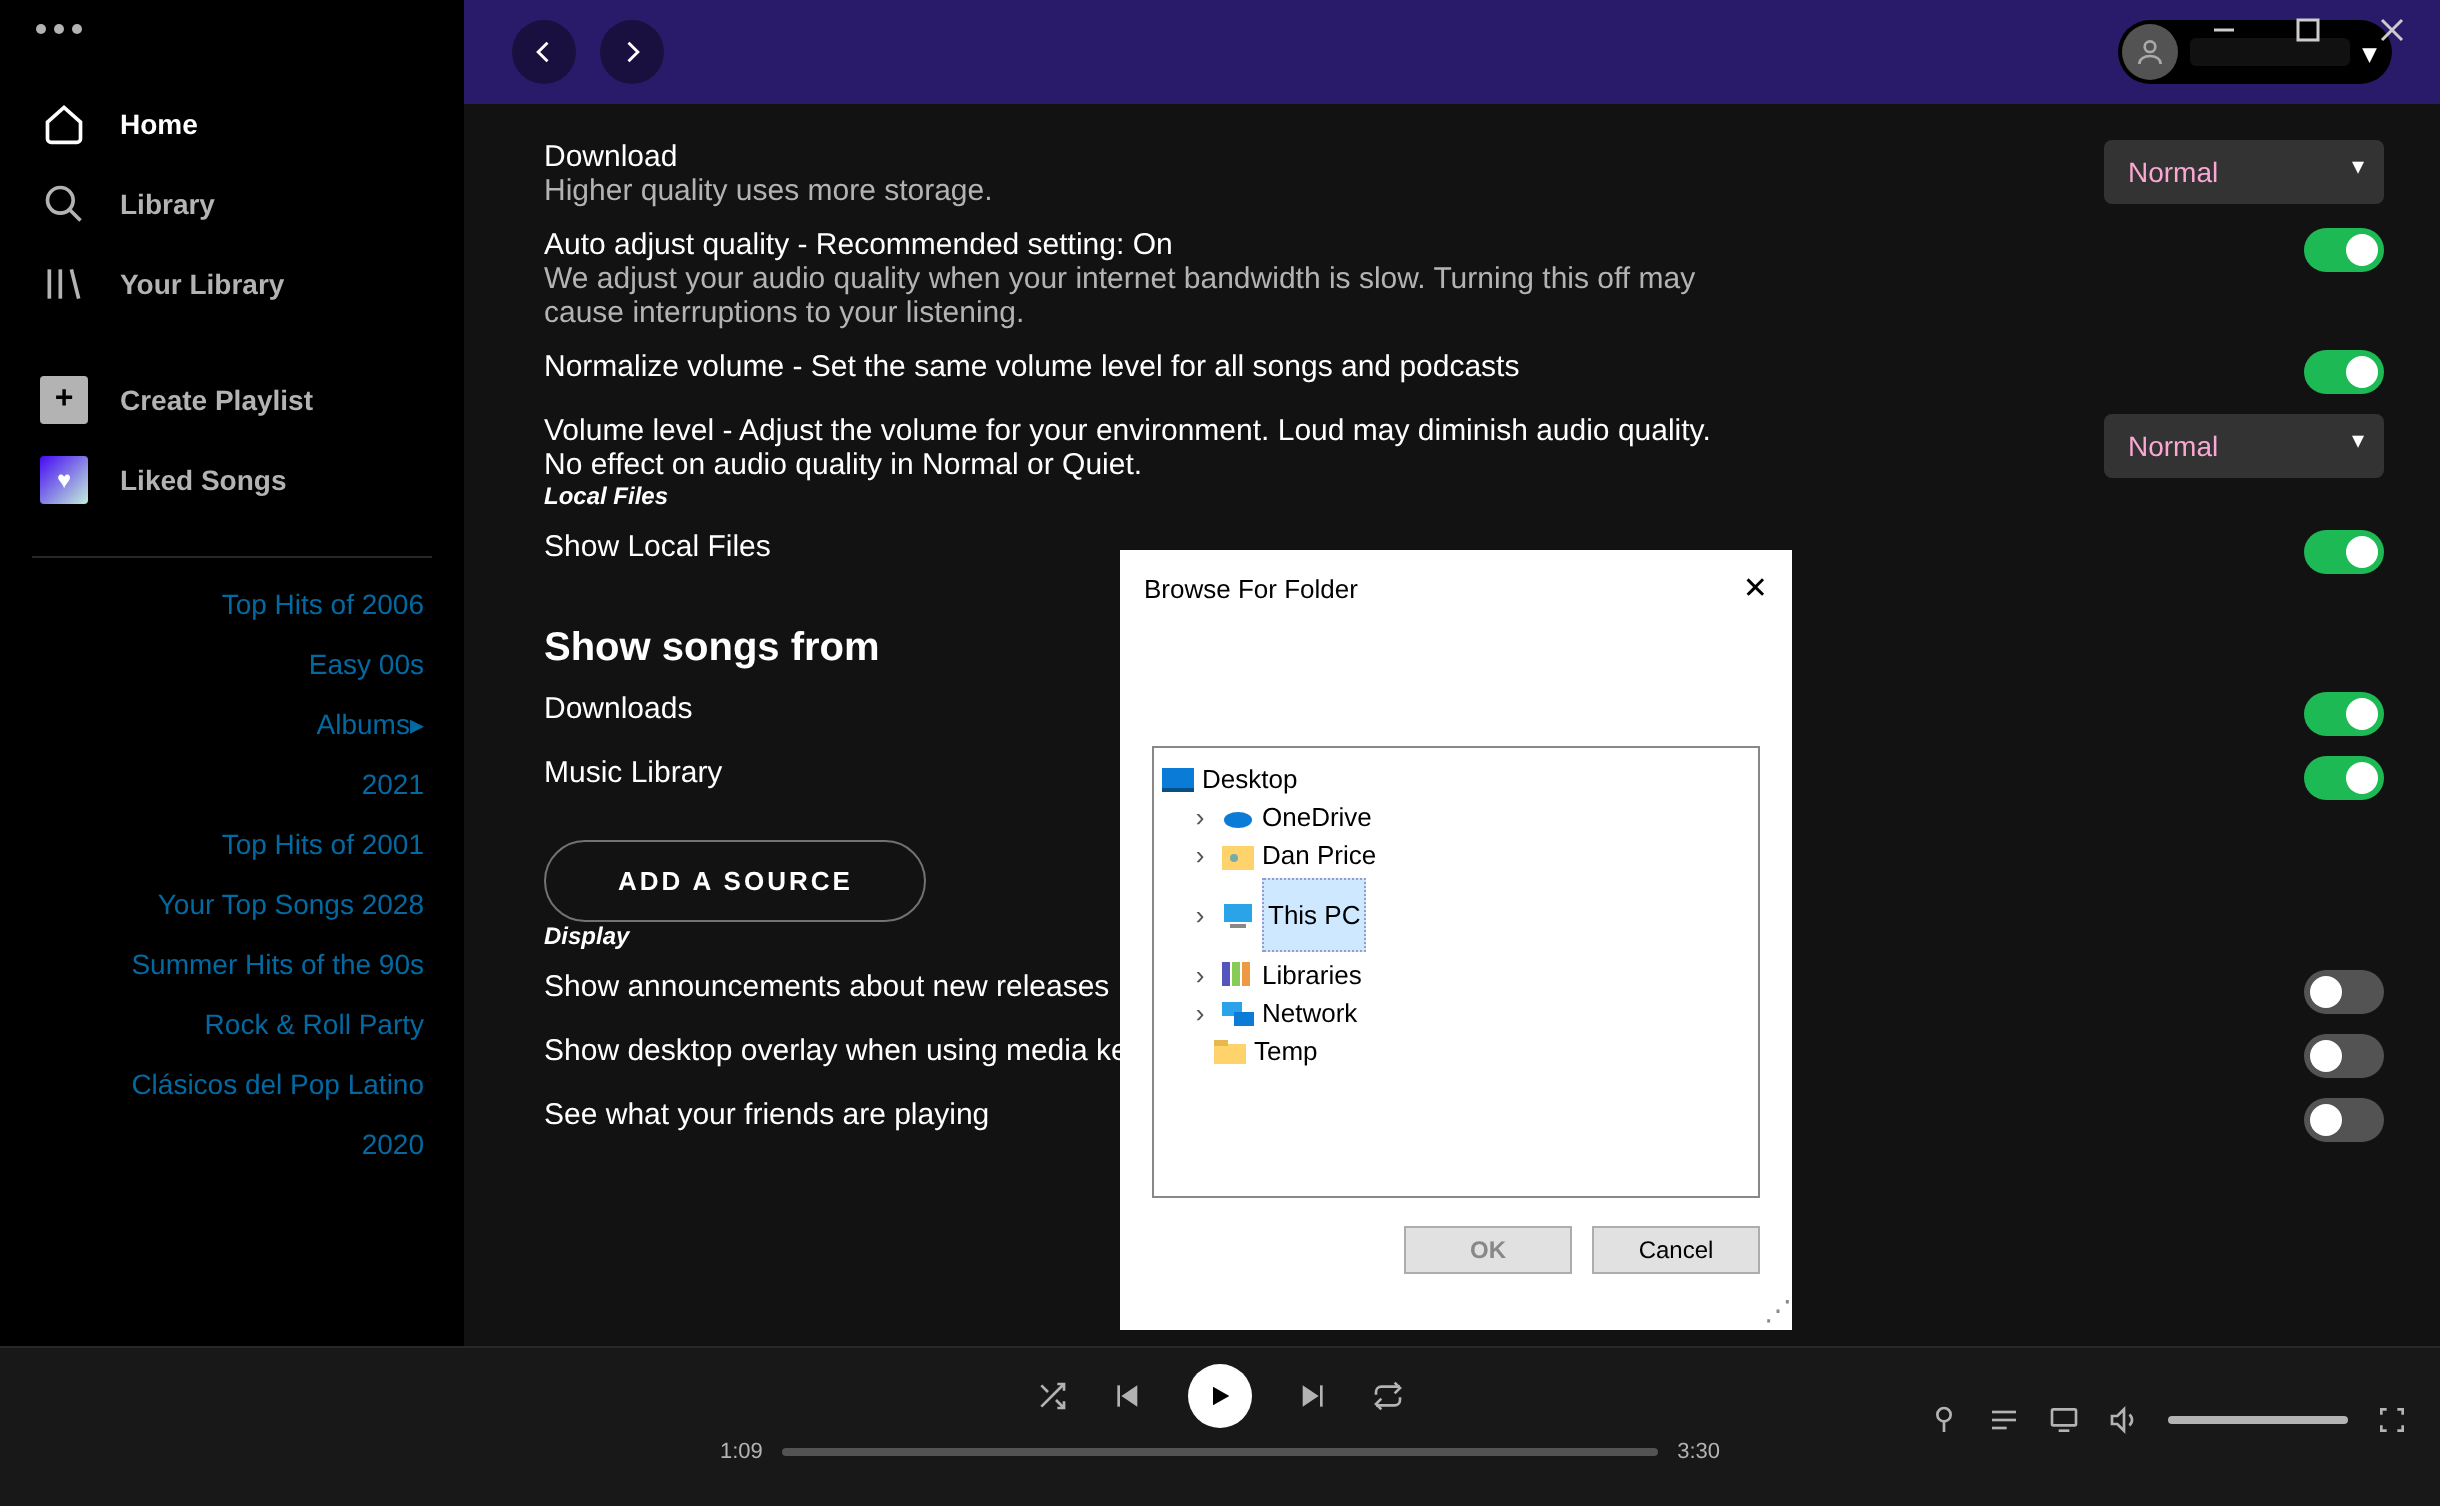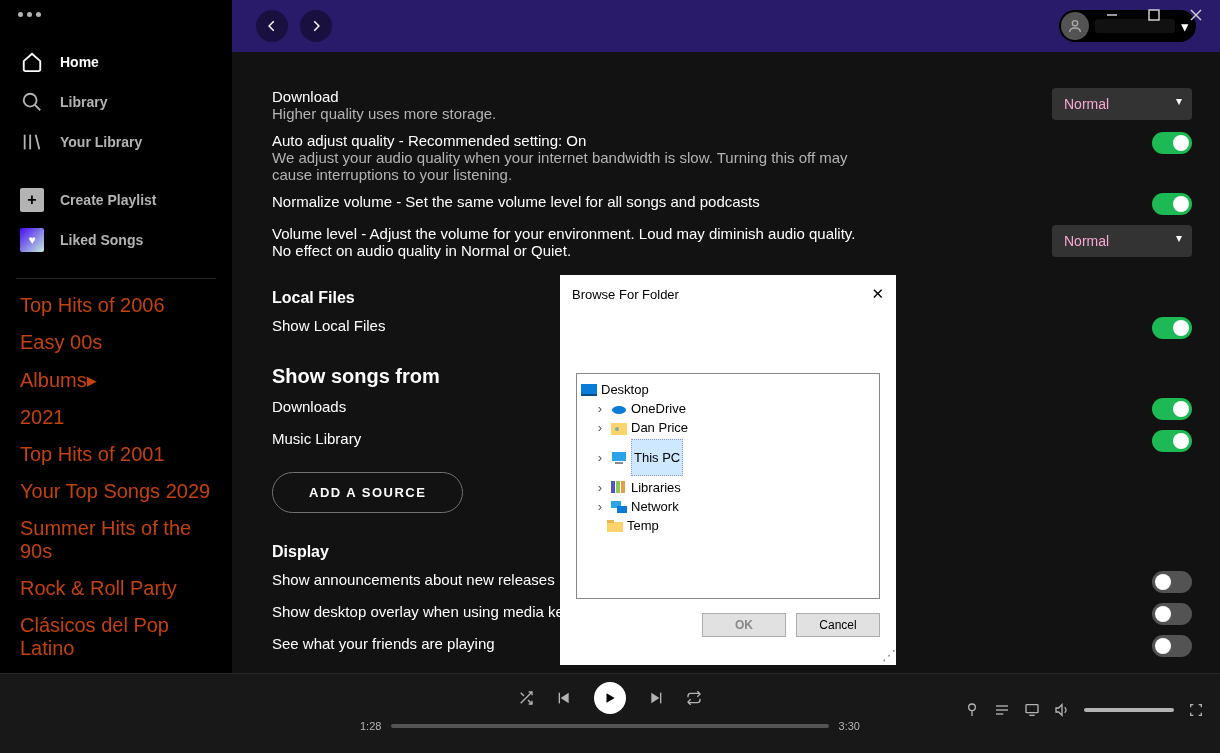--- a/index.html
+++ b/index.html
@@ -12,36 +12,36 @@
 .nav-main { padding: 12px 8px 10px 8px; }
 .nav-item { display:flex; align-items:center; gap:16px; padding:8px 12px; color:#b3b3b3; font-size:14px; font-weight:700; cursor:pointer;}
 .nav-item.active { color:#fff; }
 .nav-item .ico { width:24px; height:24px; display:flex; align-items:center; justify-content:center;}
 .sq { width:24px; height:24px; background:#b3b3b3; display:flex; align-items:center; justify-content:center; color:#000; font-size:16px; font-weight:700; border-radius:2px;}
 .sq.liked { background: linear-gradient(135deg,#450af5,#c4efd9); color:#fff; font-size:12px;}
 .divider { height:1px; background:#282828; margin:8px 16px;}
 .playlists { flex:1; overflow-y:auto; padding: 0 8px 8px 8px;}
 .playlists::-webkit-scrollbar{width:12px;}
 .playlists::-webkit-scrollbar-thumb{background:#4d4d4d;}
-.pl-item { padding:7px 12px; color:#c2410c; font-size:20px; cursor:pointer; display:flex; justify-content:flex-start; align-items:center;}
+.pl-item { padding:7px 12px; color:#0369a1; font-size:14px; cursor:pointer; display:flex; justify-content:flex-end; align-items:center;}
 .main { position:absolute; top:0; left:232px; right:0; bottom:80px; background:#121212; display:flex; flex-direction:column;}
 .topbar { height:52px; background:#2a1a6a; display:flex; align-items:center; padding:0 24px; justify-content:space-between;}
 .navbtns { display:flex; gap:12px;}
 .circbtn { width:32px; height:32px; border-radius:50%; background:#1a1040; color:#fff; display:flex; align-items:center; justify-content:center; cursor:pointer;}
 .userpill { display:flex; align-items:center; gap:6px; background:#000; border-radius:20px; padding:2px 8px 2px 2px; color:#fff; font-size:13px; font-weight:700; cursor:pointer;}
 .userpill .av { width:28px; height:28px; border-radius:50%; background:#535353; display:flex; align-items:center; justify-content:center;}
 .userpill .name{ width:80px; height:14px; background:#111; border-radius:3px;}
-.content { flex:1; overflow-y:auto; padding: 26px 28px 30px 40px;}
+.content { flex:1; overflow-y:auto; padding: 8px 28px 30px 40px;}
 .content::-webkit-scrollbar{width:14px}
 .content::-webkit-scrollbar-thumb{background:#4d4d4d;}
 .setrow { display:flex; justify-content:space-between; align-items:flex-start; gap:30px; margin-top:10px;}
 .setrow .left { flex:1; }
 .setrow .title { color:#fff; font-size:15px;}
 .setrow .sub { color:#b3b3b3; font-size:15px; max-width:600px;}
-h3.section { font-size:16px; font-weight:700; margin-top:30px; margin-bottom:6px;}
+h3.section { font-size:12px; font-weight:700; margin-bottom:6px;font-style:italic;}
 h3.sub { font-size:20px; margin-top:26px; margin-bottom:6px;}
 .select { width:140px; height:32px; background:#333; color:#f9a8d4; border:none; border-radius:4px; padding:0 28px 0 12px; font-size:14px; appearance:none; position:relative;}
 .selectwrap{ position:relative;}
 .selectwrap::after{content:"▾"; position:absolute; right:10px; top:6px; color:#fff; font-size:12px; pointer-events:none;}
 .toggle { width:40px; height:22px; border-radius:11px; background:#1db954; position:relative; cursor:pointer;}
 .toggle .knob{ width:16px; height:16px; border-radius:50%; background:#fff; position:absolute; top:3px; right:3px;}
 .toggle.off{ background:#535353;}
 .toggle.off .knob{ right:auto; left:3px;}
 .pillbtn { border:1px solid #727272; background:transparent; color:#fff; font-weight:700; font-size:13px; letter-spacing:1.5px; padding:12px 36px; border-radius:40px; cursor:pointer; margin-top:20px;}
 .player { position:absolute; bottom:0; left:0; right:0; height:80px; background:#181818; border-top:1px solid #282828;}
@@ -144,21 +144,21 @@
         <span>Albums</span>
         <span>▸</span>
       </div>
     <div class="pl-item">
         <span>2021</span>
       </div>
     <div class="pl-item">
         <span>Top Hits of 2001</span>
       </div>
     <div class="pl-item">
-        <span>Your Top Songs 2029</span>
+        <span>Your Top Songs 2028</span>
       </div>
     <div class="pl-item">
         <span>Summer Hits of the 90s</span>
       </div>
     <div class="pl-item">
         <span>Rock &amp; Roll Party</span>
       </div>
     <div class="pl-item">
         <span>Clásicos del Pop Latino</span>
       </div>
@@ -314,21 +314,21 @@
       <span class="pico">
           <svg width="16" height="16" viewBox="0 0 24 24" fill="none" stroke="#b3b3b3" stroke-width="2">
             <path d="M17 2l4 4-4 4"></path>
             <path d="M3 11V9a4 4 0 0 1 4-4h14"></path>
             <path d="M7 22l-4-4 4-4"></path>
             <path d="M21 13v2a4 4 0 0 1-4 4H3"></path>
           </svg>
         </span>
     </div>
     <div class="progress">
-      <span>1:28</span>
+      <span>1:09</span>
       <div class="bar"></div>
       <span>3:30</span>
     </div>
   </div>
   <div class="pright">
     <span class="pico">
         <svg width="16" height="16" viewBox="0 0 24 24" fill="none" stroke="#b3b3b3" stroke-width="2">
           <circle cx="12" cy="8" r="5"></circle>
           <path d="M12 13v8"></path>
         </svg>

